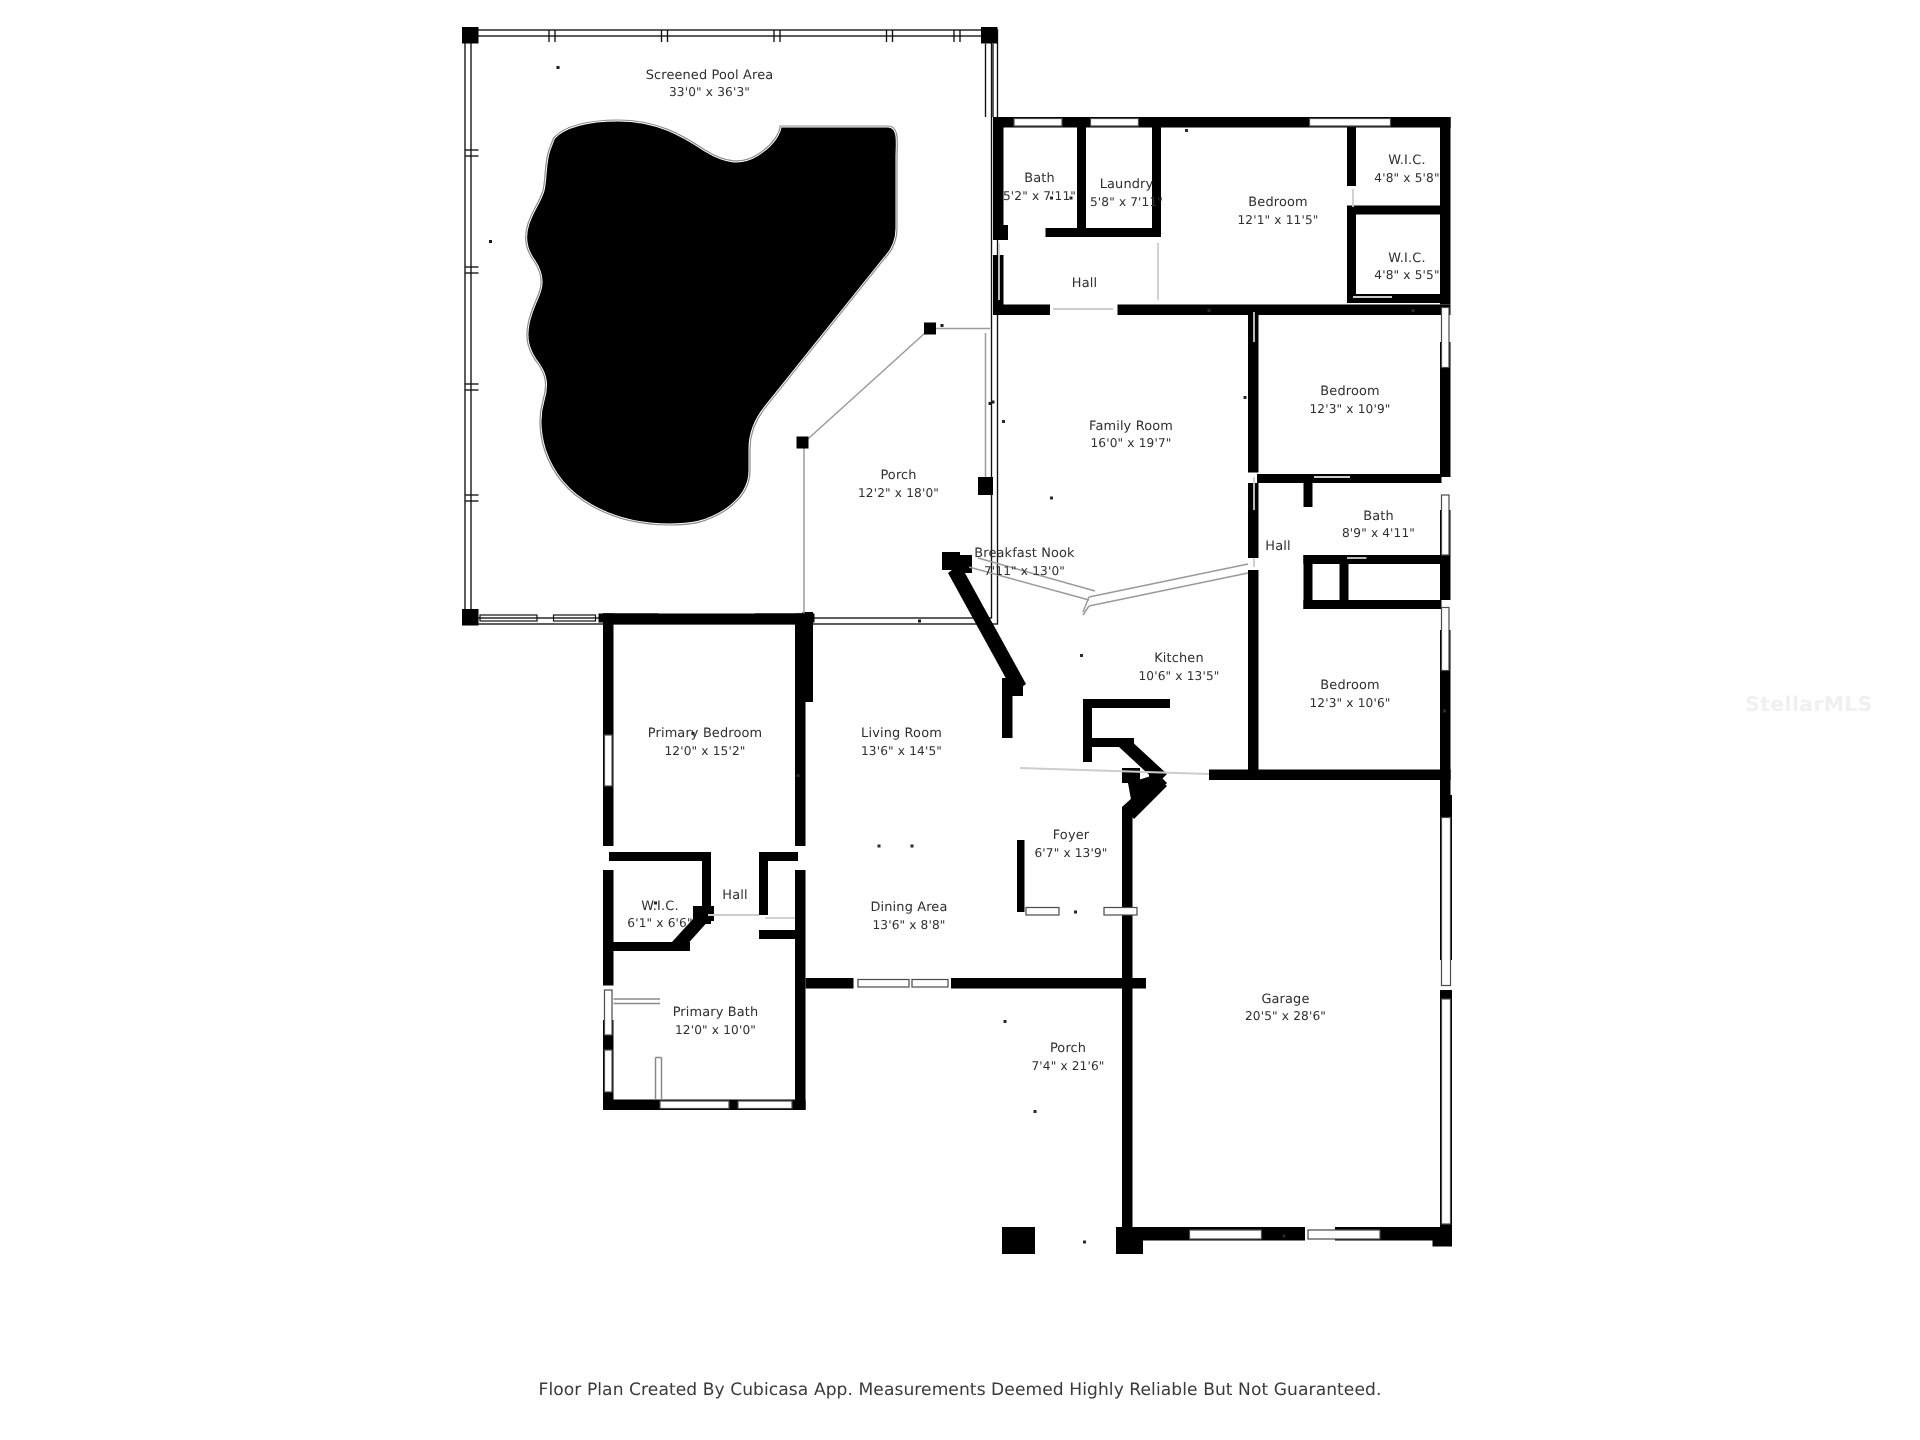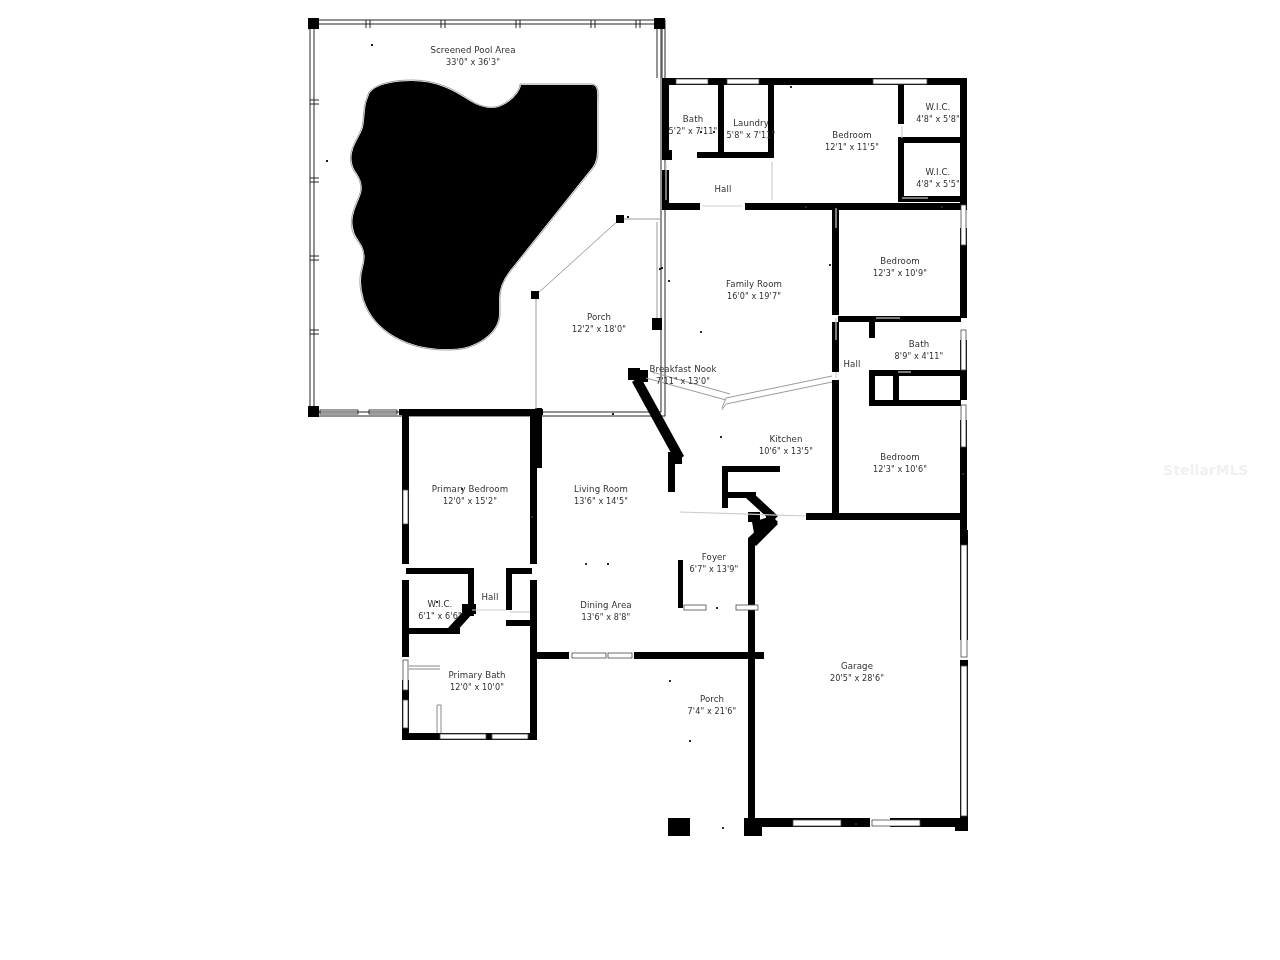--- a/index.html
+++ b/index.html
@@ -465,14 +465,15 @@
         <g>
           <text class="rm-label rm-name" x="712" y="699">Porch</text>
           <text class="rm-label rm-dim" x="712" y="711">7'4" x 21'6"</text>
         </g>
       </g>
 
   </svg>
 
   <div class="watermark">StellarMLS</div>
 
+  <div class="footer-note">Floor Plan Created By Cubicasa App. Measurements Deemed Highly Reliable But Not Guaranteed.</div>
 
 </div>
 
 </body></html>

